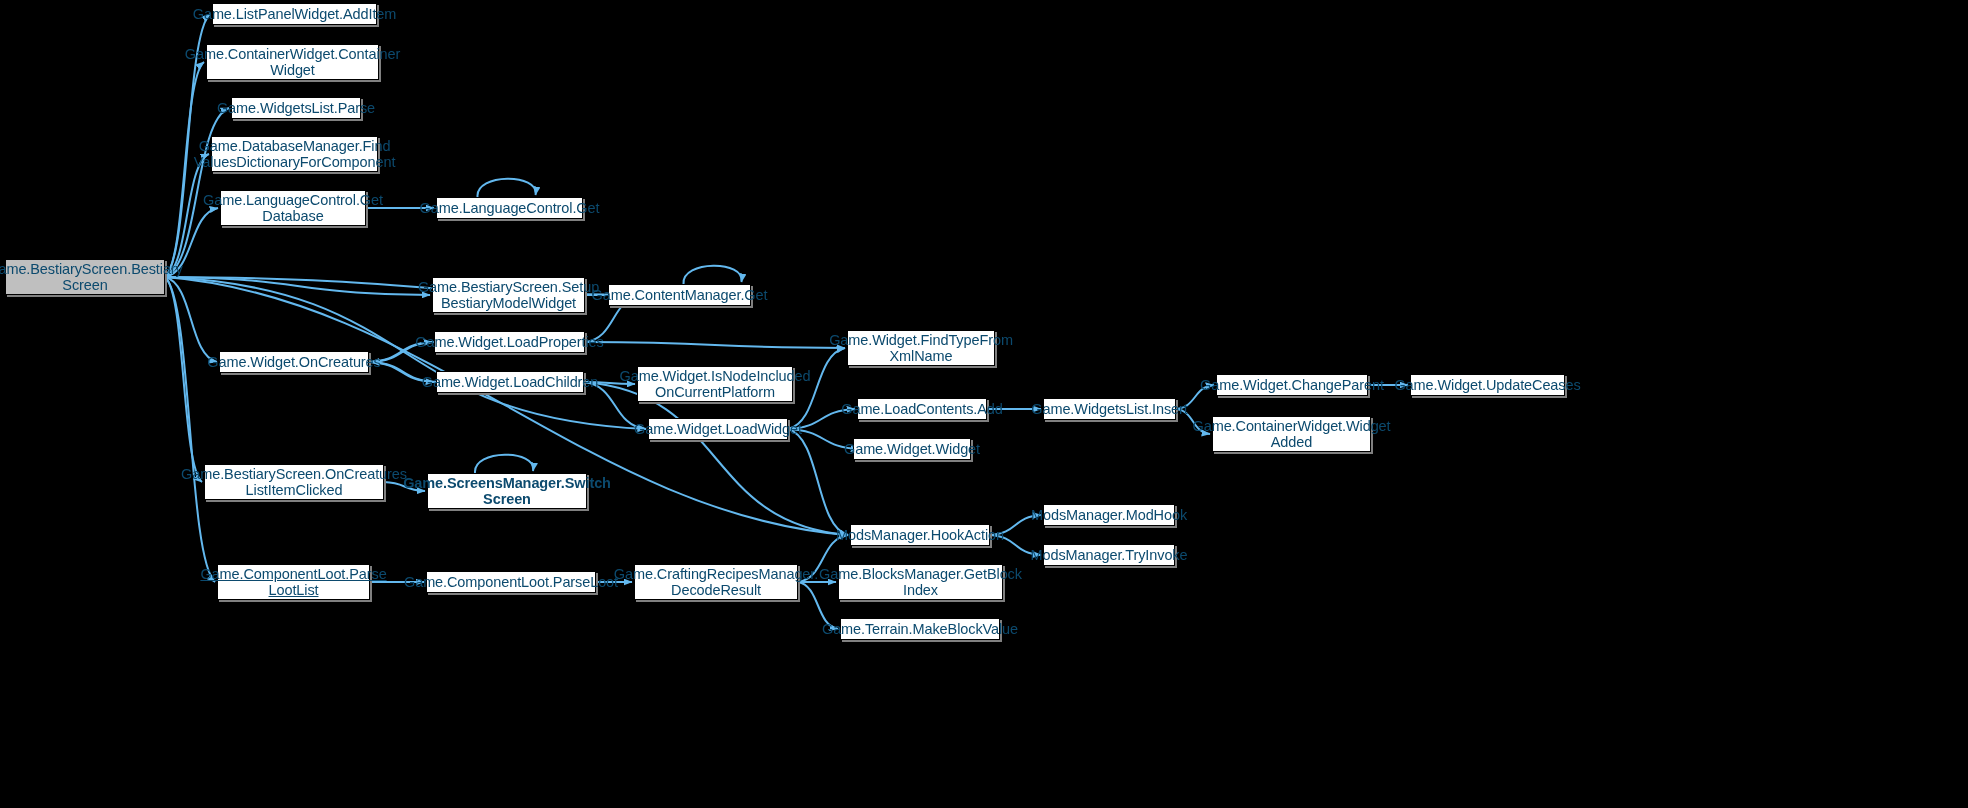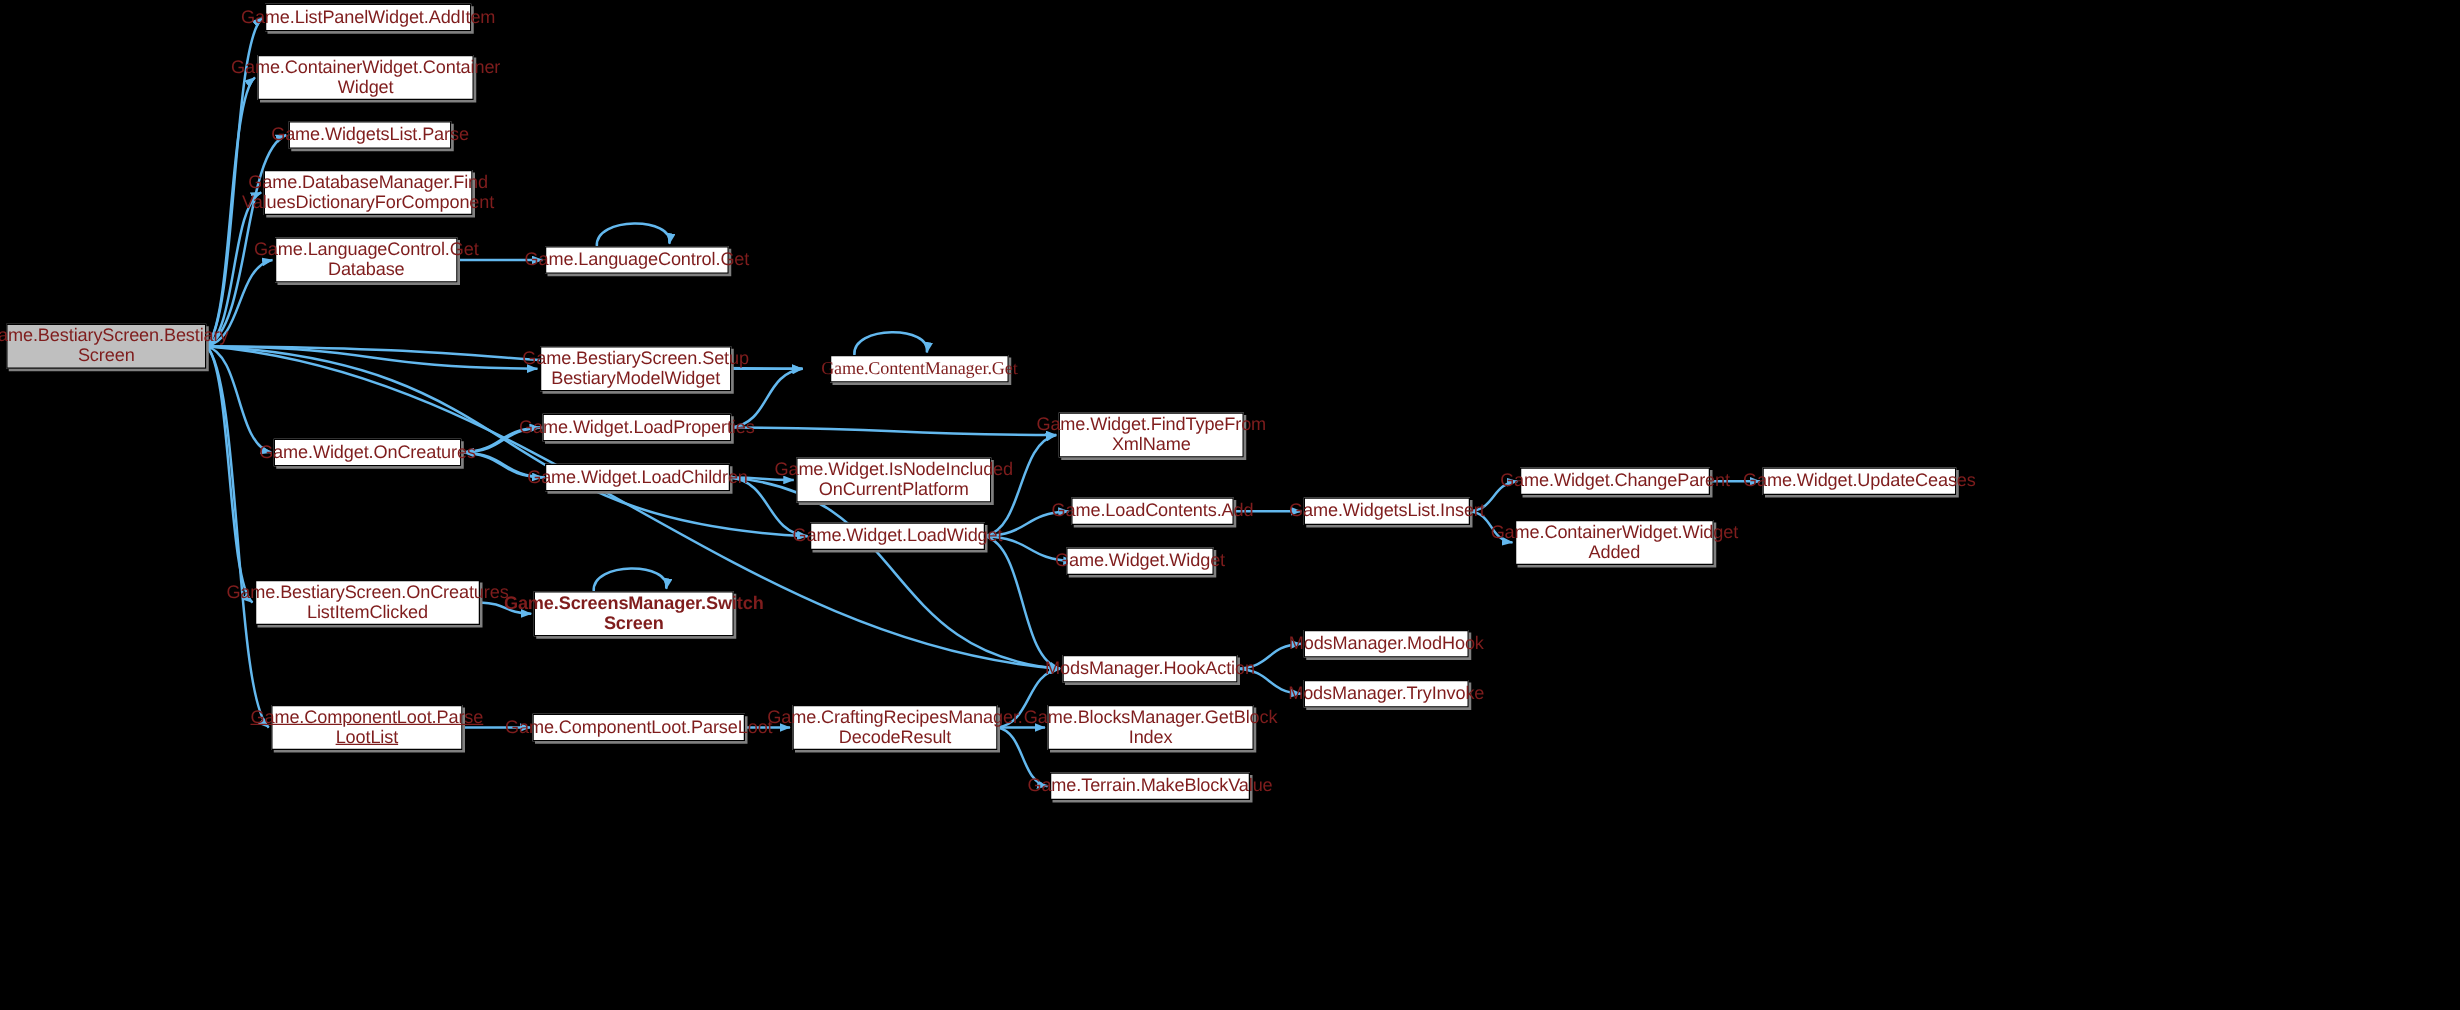--- a/index.html
+++ b/index.html
@@ -23,21 +23,21 @@
     width: 1968px;
     height: 808px;
     pointer-events: none;
   }
   .node {
     position: absolute;
     box-sizing: border-box;
     background: #ffffff;
     border: 1px solid #000000;
     box-shadow: 2px 2px 0 0 #808080;
-    color: #7f1d1d;
+    color: #0c4a6e;
     font-size: 14.5px;
     line-height: 16px;
     display: flex;
     align-items: center;
     justify-content: center;
     text-align: center;
     padding: 2px 5px;
     white-space: pre-line;
     letter-spacing: -0.1px;
     z-index: 5;
@@ -108,21 +108,21 @@
       <div class="node" style="left: 206px; top: 44px; width: 173px; height: 36px;">Game.ContainerWidget.Container
 Widget</div>
       <div class="node" style="left: 231px; top: 97px; width: 130px; height: 22px;">Game.WidgetsList.Parse</div>
       <div class="node" style="left: 211px; top: 136px; width: 167px; height: 36px;">Game.DatabaseManager.Find
 ValuesDictionaryForComponent</div>
       <div class="node" style="left: 220px; top: 190px; width: 146px; height: 36px;">Game.LanguageControl.Get
 Database</div>
       <div class="node" style="left: 436px; top: 197px; width: 147px; height: 22px;">Game.LanguageControl.Get</div>
       <div class="node" style="left: 432px; top: 277px; width: 153px; height: 36px;">Game.BestiaryScreen.Setup
 BestiaryModelWidget</div>
-      <div class="node" style="left: 664px; top: 284px; width: 143px; height: 22px; font-family: Liberation Serif, serif;">Game.ContentManager.Get</div>
+      <div class="node" style="left: 608px; top: 284px; width: 143px; height: 22px;">Game.ContentManager.Get</div>
       <div class="node" style="left: 434px; top: 331px; width: 151px; height: 22px;">Game.Widget.LoadProperties</div>
       <div class="node" style="left: 219px; top: 351px; width: 150px; height: 22px;">Game.Widget.OnCreatures</div>
       <div class="node" style="left: 847px; top: 330px; width: 148px; height: 36px;">Game.Widget.FindTypeFrom
 XmlName</div>
       <div class="node" style="left: 436px; top: 371px; width: 148px; height: 22px;">Game.Widget.LoadChildren</div>
       <div class="node" style="left: 637px; top: 366px; width: 156px; height: 36px;">Game.Widget.IsNodeIncluded
 OnCurrentPlatform</div>
       <div class="node" style="left: 1216px; top: 374px; width: 152px; height: 22px;">Game.Widget.ChangeParent</div>
       <div class="node" style="left: 1410px; top: 374px; width: 155px; height: 22px;">Game.Widget.UpdateCeases</div>
       <div class="node" style="left: 857px; top: 398px; width: 130px; height: 22px;">Game.LoadContents.Add</div>

